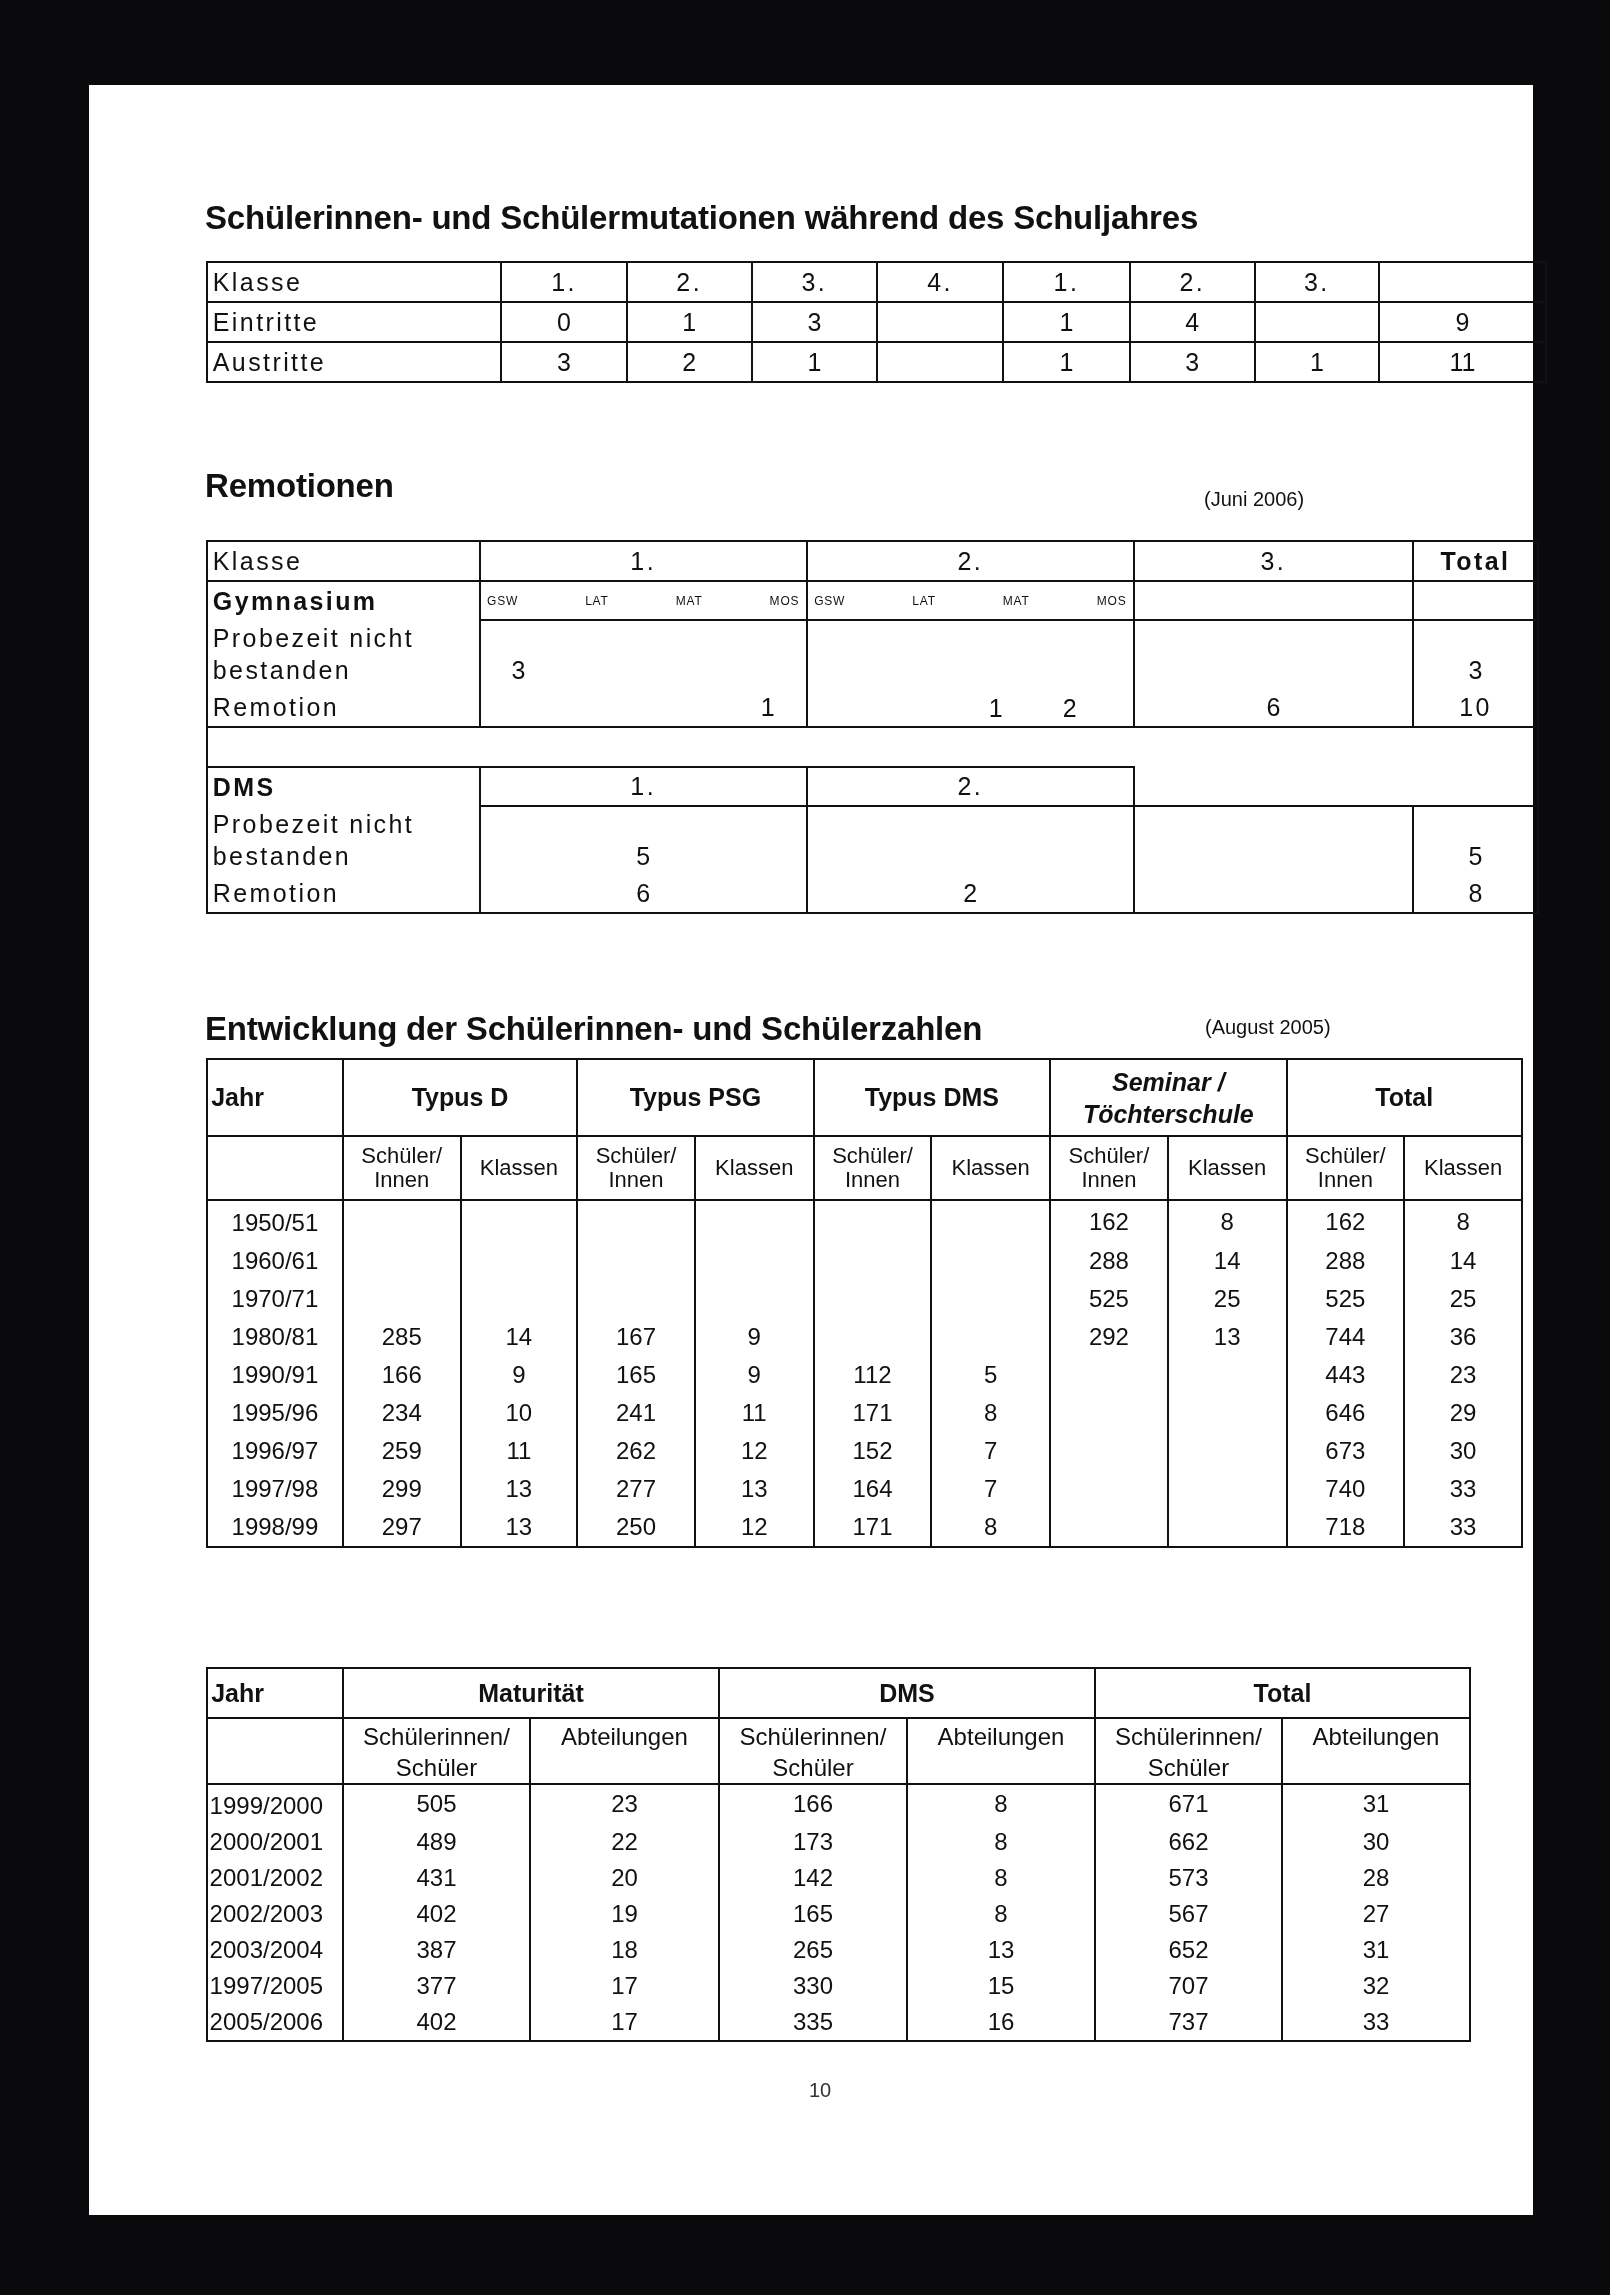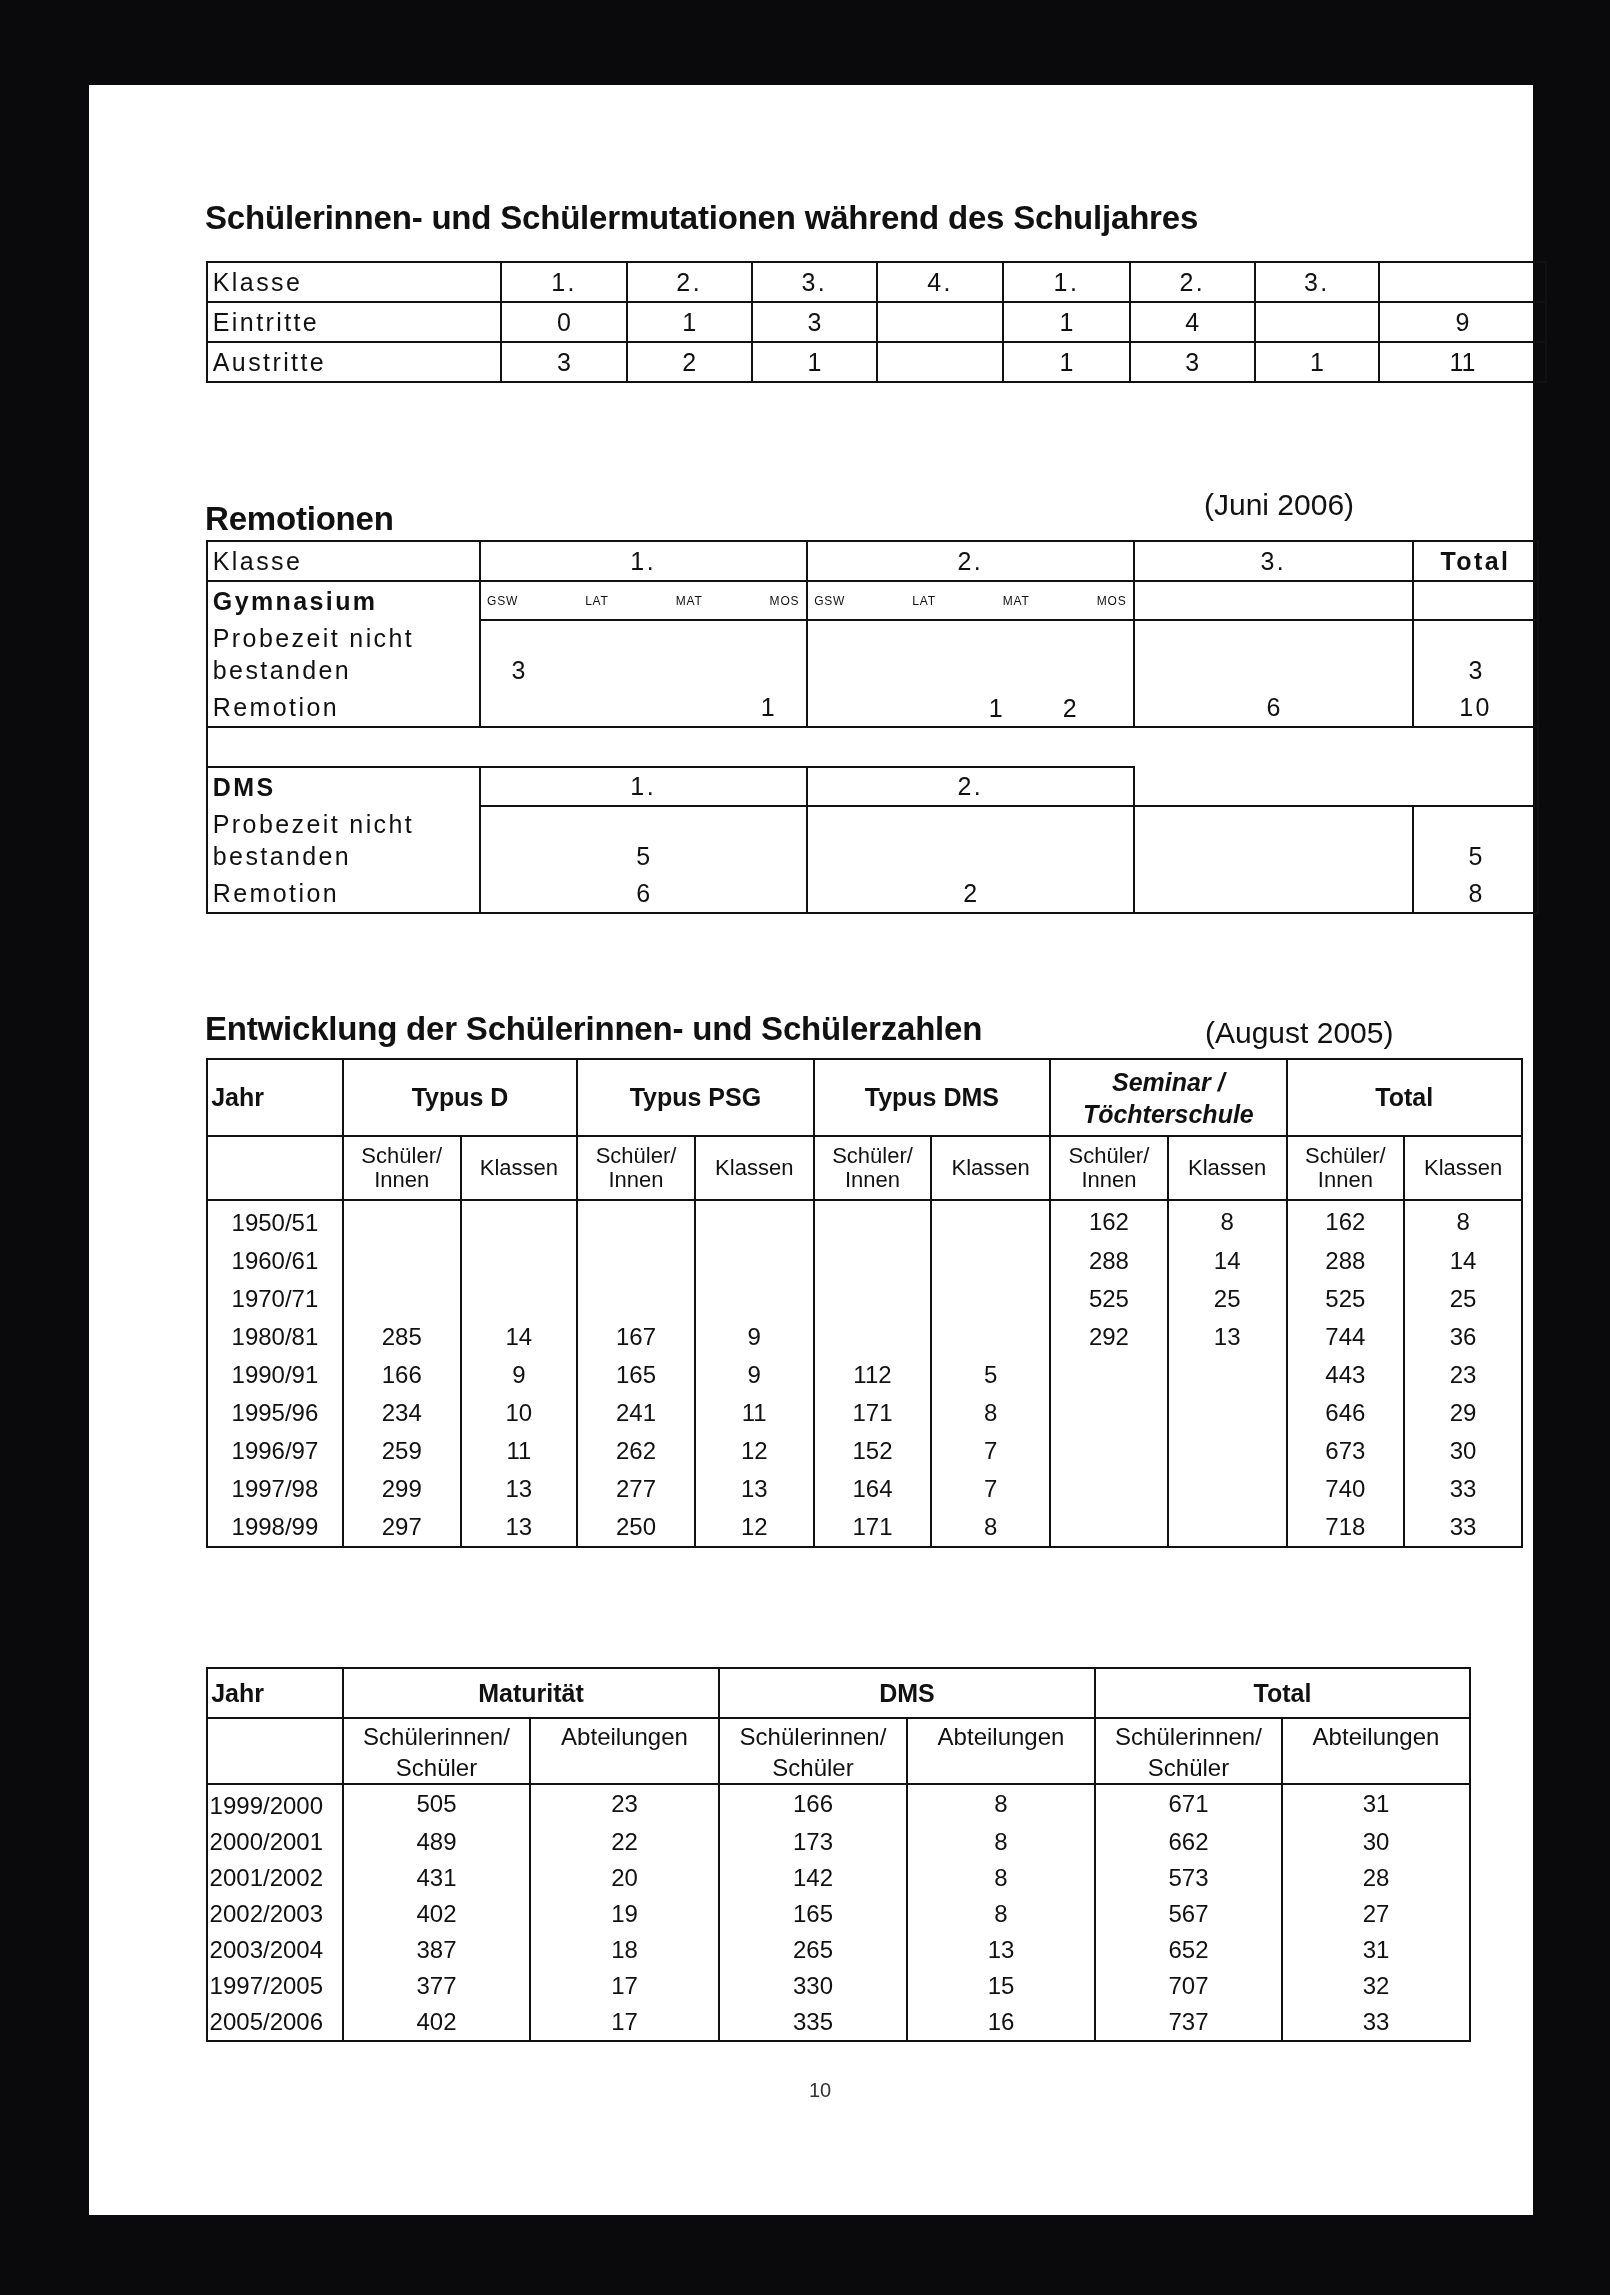--- a/index.html
+++ b/index.html
@@ -6,21 +6,21 @@
   body {
     width: 1611px; height: 2295px; background: #0a0a0c; position: relative; overflow: hidden;
     font-family: "Liberation Sans", sans-serif; color: #111;
   }
   .page {
     position: absolute; left: 89px; top: 85px; width: 1444px; height: 2130px;
     background: #ffffff;
   }
   .abs { position: absolute; }
   .h-title { font-weight: bold; font-size: 33px; letter-spacing: -0.2px; white-space: nowrap; }
-  .h-note { font-size: 30px; white-space: nowrap; }
+  .h-note { font-size: 20px; white-space: nowrap; }
   table { border-collapse: collapse; position: absolute; table-layout: fixed; }
   td { border: 2.4px solid #111; padding: 0; vertical-align: middle; overflow: hidden; white-space: nowrap; }
   .sp { letter-spacing: 2.4px; }
 
   
   #t1 td { height: 38px; font-size: 25px; }
   #t1 td.lbl { text-align: left; padding-left: 4.8px; }
   #t1 td.num { text-align: center; }
 
   
@@ -99,21 +99,21 @@
       <td class="num">1</td>
       <td class="num"></td>
       <td class="num">1</td>
       <td class="num">3</td>
       <td class="num">1</td>
       <td class="num">11</td>
     </tr>
   </tbody>
     </table>
 
-  <div class="abs h-title" style="left:116px; top:415px;">Remotionen</div>
+  <div class="abs h-title" style="left:116px; top:382px;">Remotionen</div>
   <div class="abs h-note" style="left:1115px; top:403px;">(Juni 2006)</div>
 
   <table id="t2" style="left:117px; top:455px; width:1333px;">
     <colgroup>
       <col style="width:255px">
         <col style="width:306px">
         <col style="width:306px">
         <col style="width:261px">
         <col style="width:117px">
     </colgroup>

